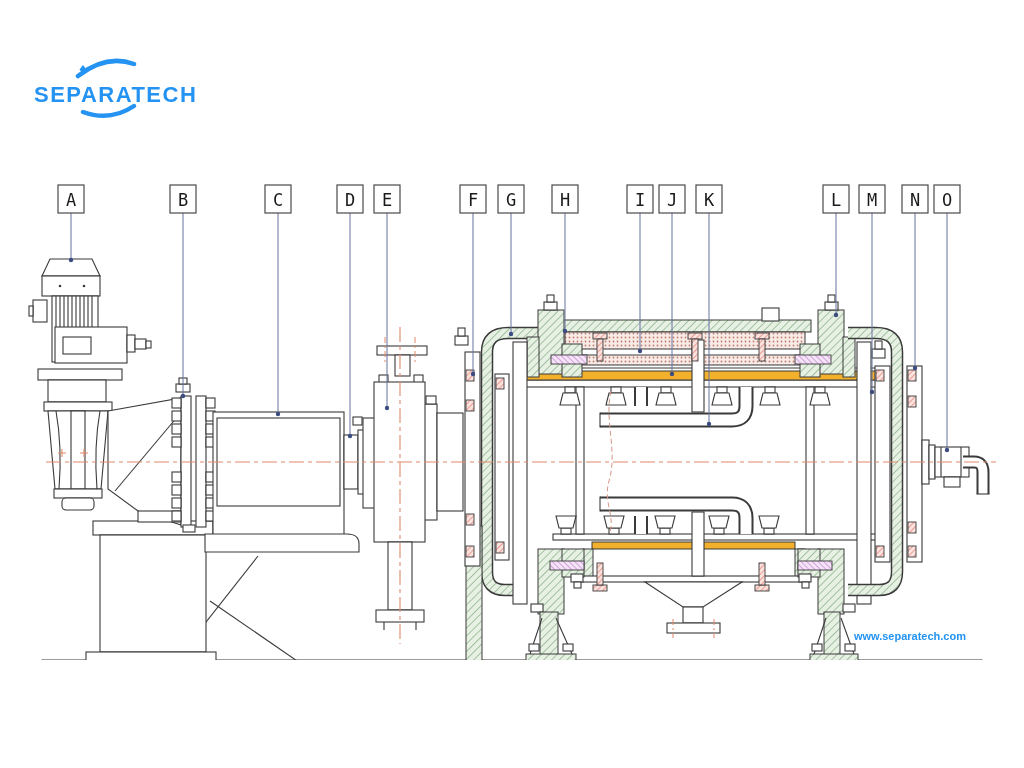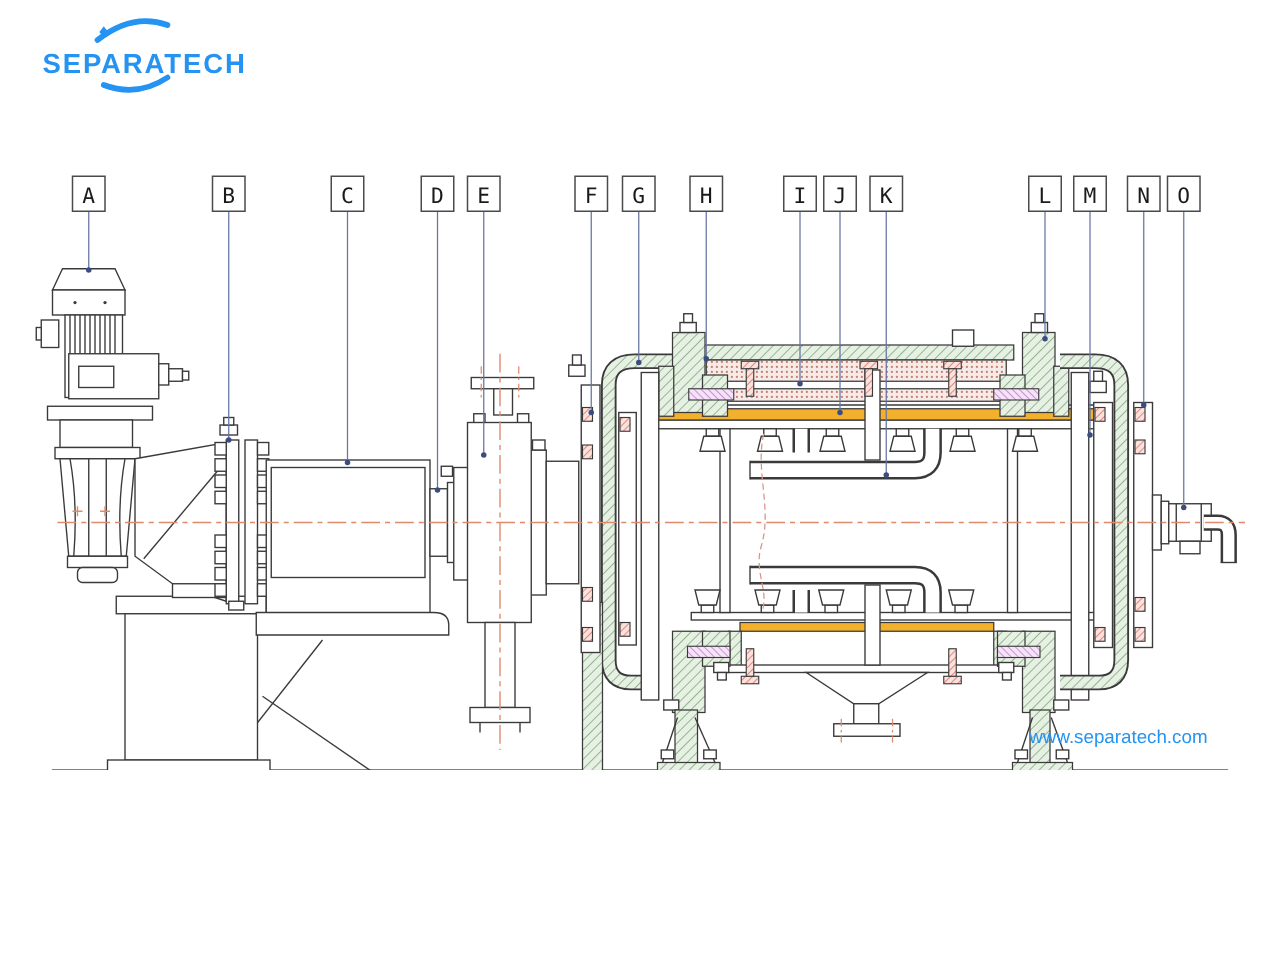--- a/index.html
+++ b/index.html
@@ -4,21 +4,21 @@
 <style>
   :root{
     --brand:#2493f2; --line:#3a3a3a; --leader:#6674a0; --leader-dot:#3c4c80;
     --orange-band:#f2b02c; --green-hatch-bg:#e6f0e3; --green-hatch-line:#79a377;
     --red-hatch-bg:#fae2de; --red-hatch-line:#dd6050; --purple-hatch-bg:#f5e4f7;
     --purple-hatch-line:#b66cc8; --mesh-bg:#f7ebe7; --mesh-dot:#c97f70;
     --centerline:#e08a6c; --break-line:#d89488;
   }
   html,body{margin:0;padding:0;background:#fff;}
   .canvas{position:relative;width:1024px;height:616px;background:#fff;overflow:hidden;
-          font-family:"Liberation Sans",sans-serif;}
+          font-family:"Liberation Sans",sans-serif;margin-top:44px;}
   .drawing{position:absolute;left:0;top:0;display:block;}
   
   .w{fill:#fff;stroke:var(--line);stroke-width:1.1;}
   .nf{fill:none;stroke:var(--line);stroke-width:1.1;}
   .hg{fill:url(#hG);stroke:var(--line);stroke-width:1;}
   .hr{fill:url(#hR);stroke:var(--line);stroke-width:.9;}
   .hp{fill:url(#hP);stroke:var(--line);stroke-width:.9;}
   .me{fill:url(#mesh);stroke:var(--line);stroke-width:1;}
   .or{fill:var(--orange-band);stroke:var(--line);stroke-width:1;}
   .po{stroke:var(--line);fill:none;}
@@ -30,21 +30,21 @@
   .leader{stroke:var(--leader);stroke-width:1;}
   .lbox{fill:#fff;stroke:#4a4a4a;stroke-width:1.2;}
   .ldot{fill:var(--leader-dot);}
   .ltext{font-family:"DejaVu Sans Mono","Liberation Mono",monospace;font-size:17px;fill:#1a1a1a;}
   
   .logo{position:absolute;left:34px;top:38px;z-index:5;}
   .logo-text{font-weight:700;font-size:22px;letter-spacing:1.5px;color:var(--brand);
              font-family:"Liberation Sans",sans-serif;}
   .logo-swoosh{position:absolute;left:40px;top:-30px;width:72px;height:76px;}
   
-  .site{position:absolute;right:58px;bottom:18px;font-weight:400;font-size:15px;
+  .site{position:absolute;right:58px;bottom:18px;font-weight:700;font-size:11px;
         color:var(--brand);text-decoration:none;font-family:"Liberation Sans",sans-serif;}
 </style>
 </head>
 <body>
 
 <div class="canvas">
 
   <div class="logo">
     <svg class="logo-swoosh" viewBox="0 0 72 76">
       <path d="M4,24 Q32,2 60,12" fill="none" stroke="var(--brand)" stroke-width="4.5" stroke-linecap="round"></path>

